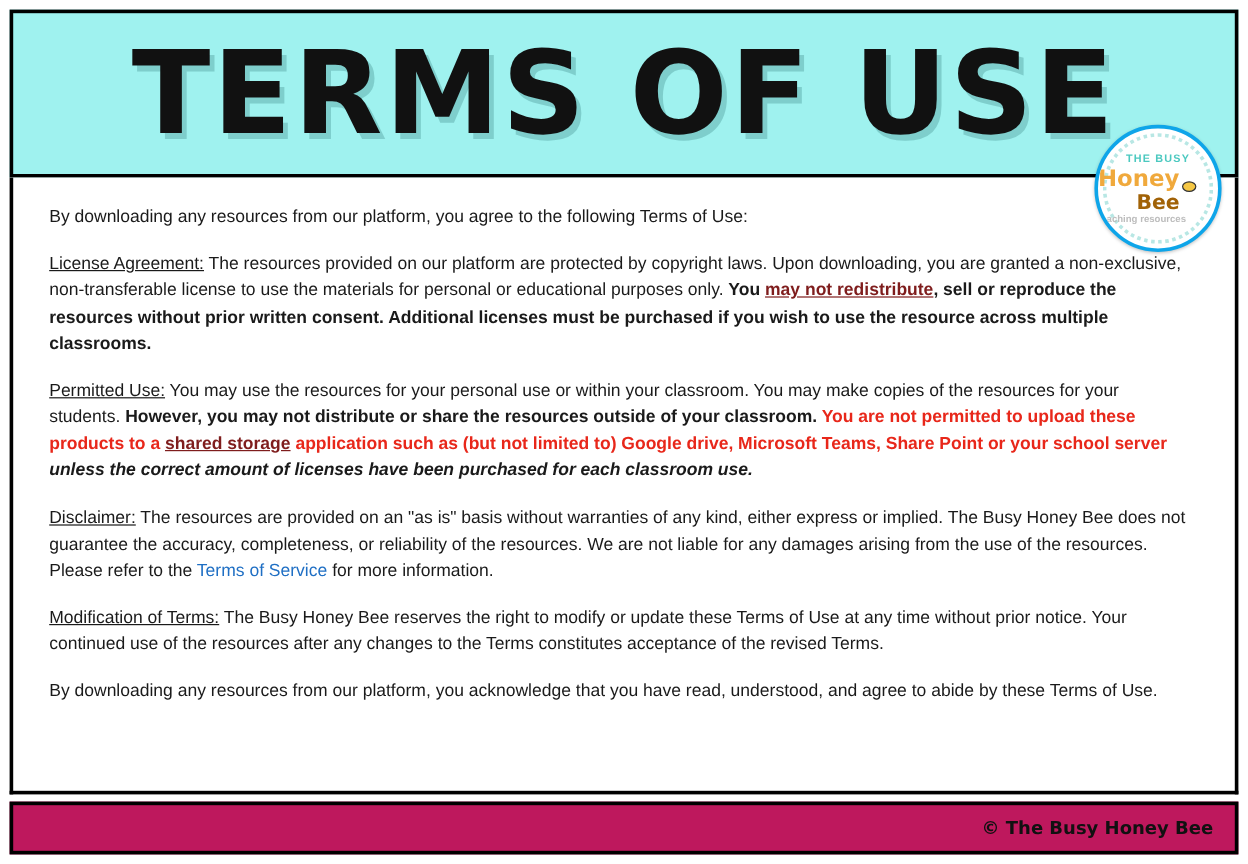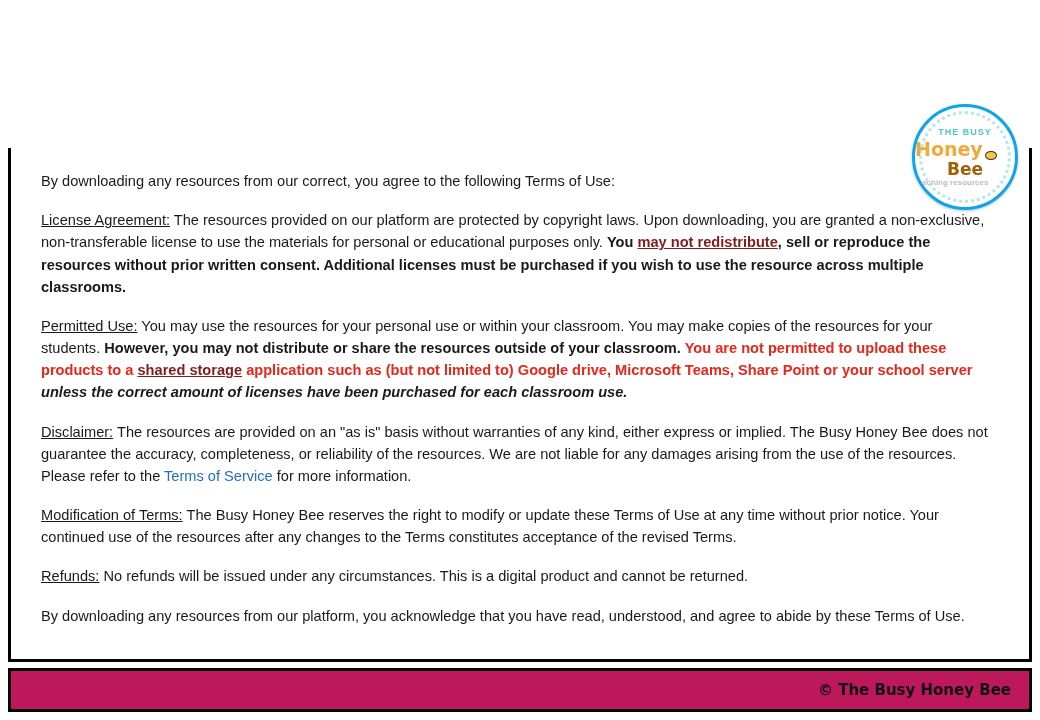--- a/index.html
+++ b/index.html
@@ -179,56 +179,56 @@
     font-size: 15px;
     color: #111111;
     white-space: nowrap;
   }
 </style>
 </head>
 <body>
 
 <div class="page">
 
+  <div class="header-band">
+    <div class="header-title">TERMS OF USE</div>
+  </div>
 
   <div class="logo">
     <div class="ring"></div>
     <div class="l1">THE BUSY</div>
     <div class="l2">Honey</div>
     <div class="l3">Bee</div>
     <div class="l4">teaching resources</div>
     <div class="bee"></div>
   </div>
 
   <div class="body-frame">
     <div class="content">
 
       <p class="para">
-        <span>By downloading any resources from our correct, you agree to the following Terms of Use:</span>
+        <span>By downloading any resources from our platform, you agree to the following Terms of Use:</span>
       </p>
 
       <p class="para">
         <span class="lead-in">License Agreement:</span><span> The resources provided on our platform are protected by copyright laws. Upon downloading, you are granted a non-exclusive, non-transferable license to use the materials for personal or educational purposes only. </span><span class="b">You </span><span class="red-u">may not redistribute</span><span class="b">, sell or reproduce the resources without prior written consent. Additional licenses must be purchased if you wish to use the resource across multiple classrooms.</span>
       </p>
 
       <p class="para">
         <span class="lead-in">Permitted Use:</span><span> You may use the resources for your personal use or within your classroom. You may make copies of the resources for your students. </span><span class="b">However, you may not distribute or share the resources outside of your classroom. </span><span class="red">You are not permitted to upload these products to a </span><span class="red-u">shared storage</span><span class="red"> application such as (but not limited to) Google drive, Microsoft Teams, Share Point or your school server </span><span class="ital">unless the correct amount of licenses have been purchased for each classroom use.</span>
       </p>
 
       <p class="para">
         <span class="lead-in">Disclaimer:</span><span> The resources are provided on an "as is" basis without warranties of any kind, either express or implied. The Busy Honey Bee does not guarantee the accuracy, completeness, or reliability of the resources. We are not liable for any damages arising from the use of the resources. Please refer to the </span><span class="link">Terms of Service</span><span> for more information.</span>
       </p>
 
       <p class="para">
         <span class="lead-in">Modification of Terms:</span><span> The Busy Honey Bee reserves the right to modify or update these Terms of Use at any time without prior notice. Your continued use of the resources after any changes to the Terms constitutes acceptance of the revised Terms.</span>
       </p>
 
-      <p class="para">
-        <span class="lead-in">Refunds:</span><span> No refunds will be issued under any circumstances. This is a digital product and cannot be returned.</span>
-      </p>
 
       <p class="para">
         <span>By downloading any resources from our platform, you acknowledge that you have read, understood, and agree to abide by these Terms of Use.</span>
       </p>
 
     </div>
   </div>
 
   <div class="footer-band">
     <div class="footer-text">© The Busy Honey Bee</div>

